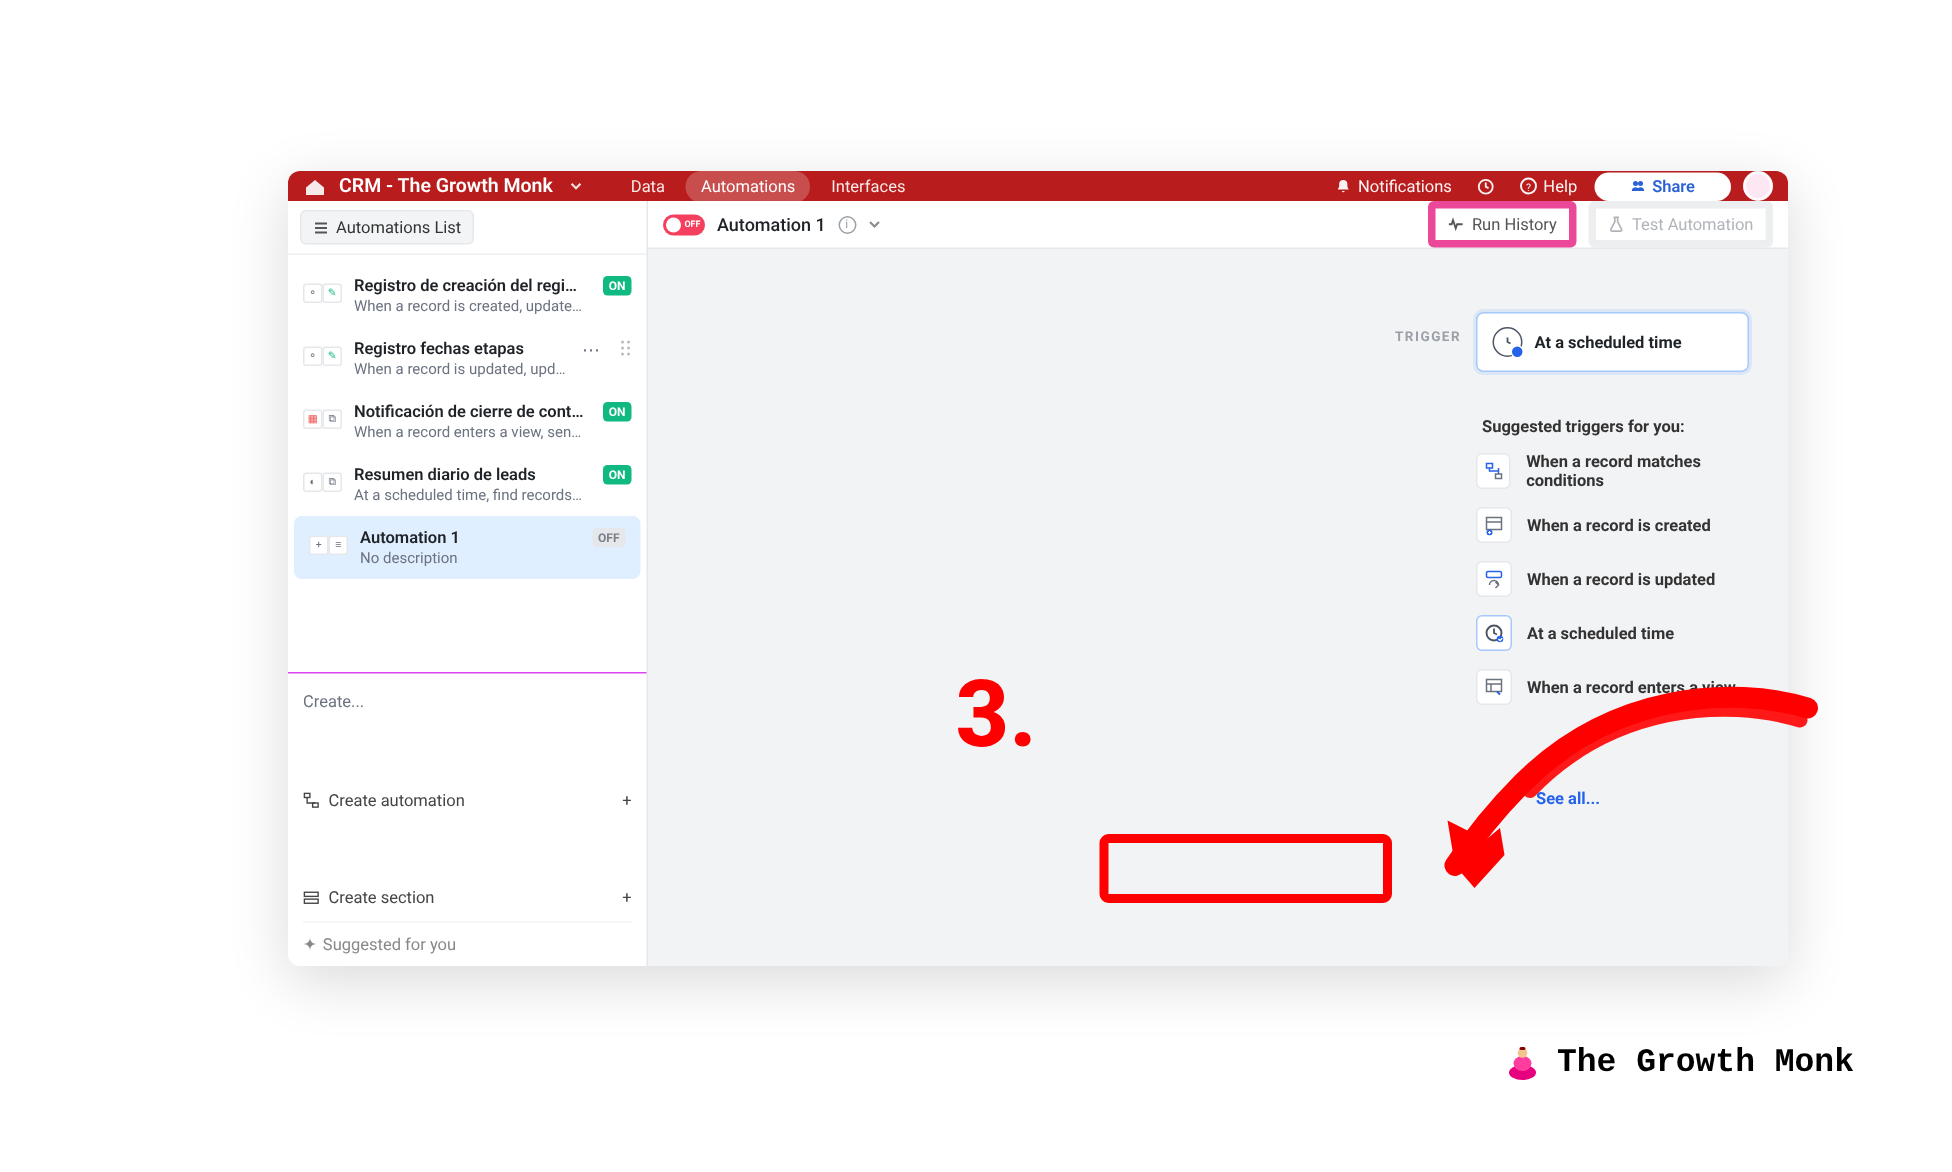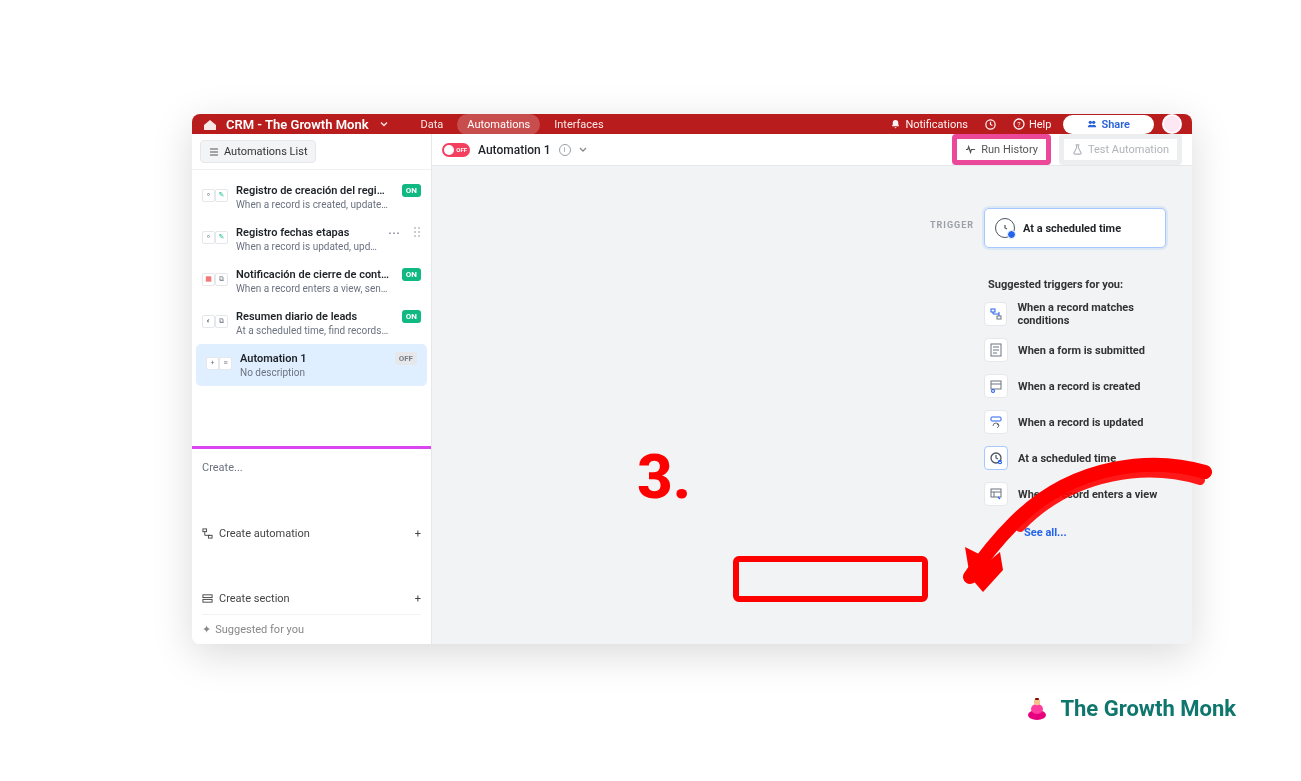--- a/index.html
+++ b/index.html
@@ -25,21 +25,21 @@
 .auto-item.selected { background: #e0efff; border-radius: 5px; margin: 0 4px; }
 .auto-item .icons { width: 26px; height: 18px; display: flex; align-items: center; justify-content: center; flex-shrink: 0; margin-top: 2px; }
 .auto-item .icons .iconbox { width: 13px; height: 13px; border-radius: 2px; background: #fff; border: 1px solid #e5e7eb; display: inline-flex; align-items: center; justify-content: center; font-size: 7px; color: #6b7280; }
 .auto-item .txt { flex: 1; min-width: 0; }
 .auto-item .name { font-size: 11px; font-weight: 600; color: #1f2328; white-space: nowrap; overflow: hidden; text-overflow: ellipsis; }
 .auto-item .desc { font-size: 10px; color: #6b7280; white-space: nowrap; overflow: hidden; text-overflow: ellipsis; margin-top: 2px; }
 .auto-item .badge { font-size: 8px; font-weight: 700; padding: 2px 4px; border-radius: 3px; margin-left: 4px; flex-shrink: 0; }
 .badge.on { background: #10b981; color: #fff; }
 .badge.off { background: #e5e7eb; color: #7a7f87; }
 .auto-item .more { font-size: 12px; color: #6b7280; letter-spacing: 1px; margin-right: 4px; }
-.sidebar-footer { border-top: 3px solid #d946ef; padding: 6px 10px 0 10px; font-size: 11px; color: #444; }
+.sidebar-footer { border-top: 1px solid #d946ef; padding: 6px 10px 0 10px; font-size: 11px; color: #444; }
 .sidebar-footer .create-label { color: #6b7280; padding: 6px 0; }
 .sidebar-footer .create-row { display: flex; align-items: flex-start; justify-content: space-between; padding: 5px 0; cursor: pointer; margin-top: 42px; }
 .sidebar-footer .create-row .left { display: flex; align-items: center; gap: 6px; }
 .sidebar-footer .suggested { color: #888; padding: 8px 0; border-top: 1px solid #f1f2f4; margin-top: 4px; display: flex; align-items: center; gap: 4px; }
 .main { flex: 1; background: #f2f3f5; display: flex; flex-direction: column; min-width: 0; }
 .main-toolbar { height: 32px; border-bottom: 1px solid #e5e7eb; background: #fff; display: flex; align-items: center; padding: 0 10px; gap: 8px; }
 .toggle-pill { width: 28px; height: 14px; border-radius: 8px; background: #f43f5e; position: relative; display: inline-flex; align-items: center; }
 .toggle-pill .knob { width: 10px; height: 10px; border-radius: 50%; background: #fff; margin-left: 2px; }
 .toggle-pill .off-txt { font-size: 6px; color: #fff; position: absolute; right: 3px; font-weight: 700; }
 .main-toolbar .autoname { font-size: 12px; font-weight: 500; color: #1f2328; }
@@ -58,21 +58,21 @@
 .suggest-item { display: flex; align-items: center; gap: 10px; height: 36px; cursor: pointer; }
 .suggest-item .sicn { width: 24px; height: 24px; border: 1px solid #e5e7eb; border-radius: 4px; background: #fff; display: flex; align-items: center; justify-content: center; color: #6b7280; }
 .suggest-item .slabel { font-size: 11px; color: #333; }
 .suggest-item.highlight .sicn { border-color: #a6c8ff; }
 .see-all { position: absolute; left: 592px; top: 360px; font-size: 11px; color: #2563eb; cursor: pointer; }
 .annotation-number { position: absolute; left: 637px; top: 440px; font-size: 62px; font-weight: 800; color: #f00; }
 .annotation-box { position: absolute; left: 733px; top: 556px; width: 195px; height: 46px; border: 6px solid #f00; border-radius: 6px; pointer-events: none; }
 .annotation-arrow { position: absolute; left: 955px; top: 452px; width: 260px; height: 160px; pointer-events: none; }
 .brand-footer { position: absolute; right: 65px; bottom: 60px; display: flex; align-items: center; gap: 10px; }
 .brand-footer .bicon { width: 26px; height: 26px; }
-.brand-footer .btext { font-size: 22px; font-weight: 700; color: #0f766e; }
+.brand-footer .btext { font-size: 22px; font-weight: 700; color: #000000; font-family: Liberation Mono, monospace; }
 svg { display: block; }
 </style>
 </head>
 <body>
 
 <div class="app-window">
 
   <div class="topbar">
     <span class="logo-icon">
       <svg width="16" height="16" viewBox="0 0 16 16">
@@ -270,29 +270,20 @@
                   <rect x="2" y="2" width="4" height="3" fill="none" stroke="#2563eb"></rect>
                   <path d="M4 5v2h6M10 5v4" stroke="#2563eb" fill="none"></path>
                   <rect x="8" y="9" width="4" height="3" fill="none" stroke="#6b7280"></rect>
                 </svg>
               </div>
             <div class="slabel">When a record matches conditions</div>
           </div>
           <div class="suggest-item">
             <div class="sicn">
                 <svg width="14" height="14" viewBox="0 0 14 14">
-                  <rect x="2" y="1" width="10" height="12" fill="none" stroke="#6b7280"></rect>
-                  <path d="M4 4h6M4 7h6M4 10h4" stroke="#6b7280"></path>
-                </svg>
-              </div>
-            <div class="slabel">When a form is submitted</div>
-          </div>
-          <div class="suggest-item">
-            <div class="sicn">
-                <svg width="14" height="14" viewBox="0 0 14 14">
                   <rect x="2" y="2" width="10" height="8" fill="none" stroke="#6b7280"></rect>
                   <path d="M2 5h10" stroke="#6b7280"></path>
                   <circle cx="4" cy="12" r="2" fill="#2563eb"></circle>
                   <path d="M3 12h2M4 11v2" stroke="#fff" stroke-width="0.8"></path>
                 </svg>
               </div>
             <div class="slabel">When a record is created</div>
           </div>
           <div class="suggest-item">
             <div class="sicn">

